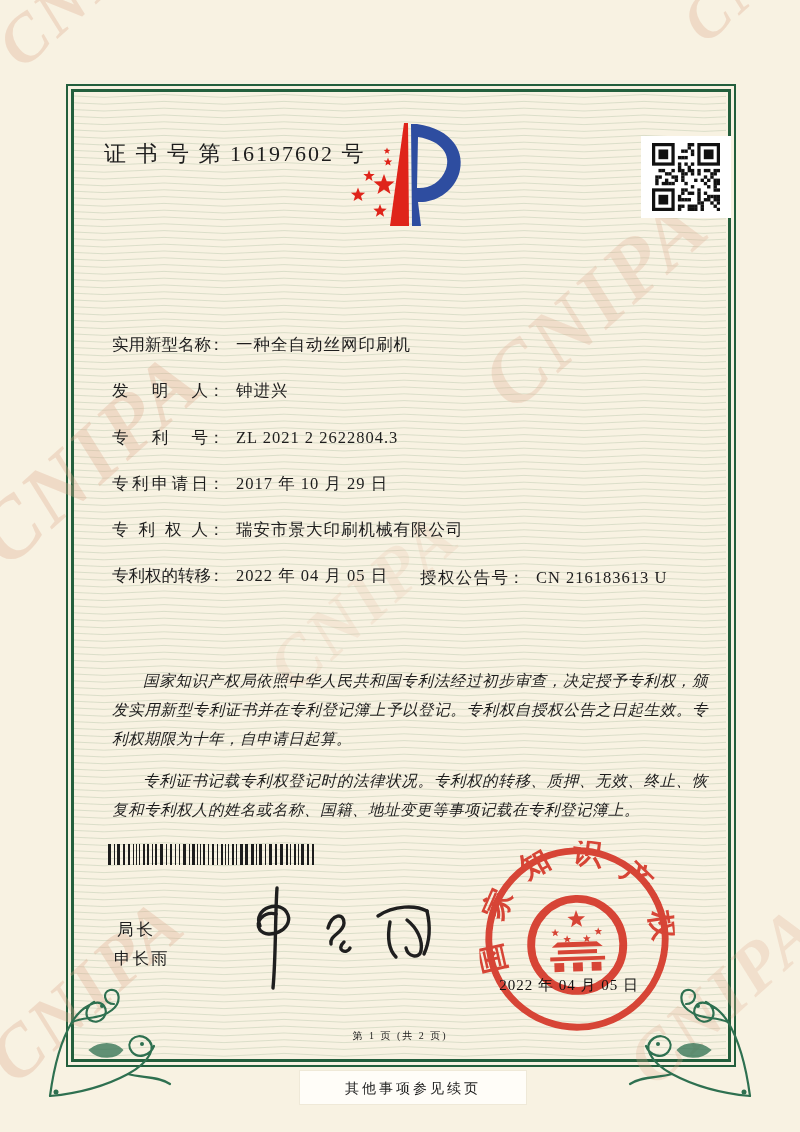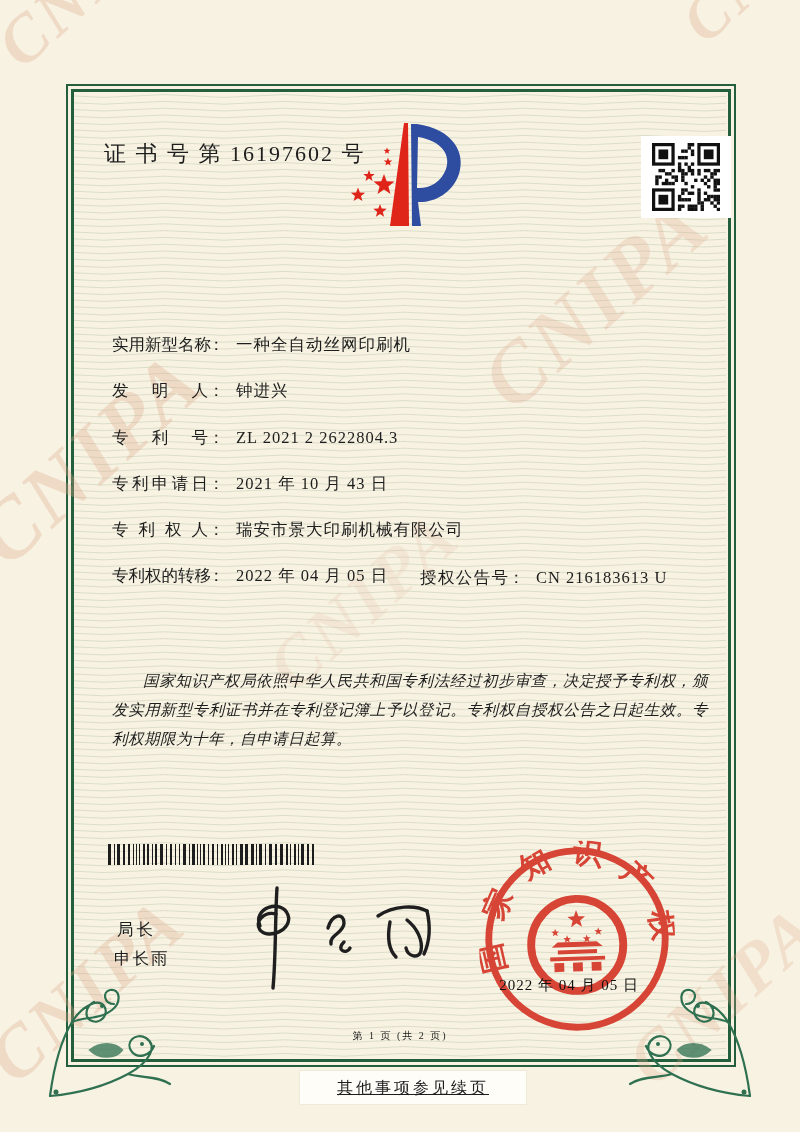--- a/index.html
+++ b/index.html
@@ -55,21 +55,21 @@
             font-family:"Liberation Sans","DejaVu Sans",sans-serif;}
   #signature{position:absolute;left:230px;top:878px;z-index:2;}
   
   #seal{position:absolute;left:479px;top:841px;z-index:3;opacity:.93;transform:rotate(-2deg);}
   .seal-date{position:absolute;left:494px;top:976px;width:150px;text-align:center;font-size:15px;
              letter-spacing:1px;z-index:4;color:#111;}
   
   .page-info{position:absolute;left:0;right:0;top:1029px;text-align:center;font-size:10px;letter-spacing:2px;z-index:2;}
   .cont-box{position:absolute;left:299px;top:1070px;width:228px;height:35px;background:#fffdf8;z-index:4;
             border:1px solid #efe9d8;box-sizing:border-box;text-align:center;line-height:33px;}
-  .cont-box span{font-size:16px;letter-spacing:3px;text-decoration:underline;}
+  .cont-box span{font-size:14px;letter-spacing:3px;}
 </style>
 </head>
 <body>
 
 <div class="page">
 
   <div class="wm wm1">CNIPA</div>
   <div class="wm wm2">CNIPA</div>
   <div class="wm wm3">CNIPA</div>
   <div class="wm wm4">CNIPA</div>
@@ -379,35 +379,36 @@
     <div class="frow">
       <span class="f-label">实用新型名称</span><span class="f-colon">：</span><span class="f-value">一种全自动丝网印刷机</span>
     </div>
     <div class="frow">
       <span class="f-label">发明人</span><span class="f-colon">：</span><span class="f-value">钟进兴</span>
     </div>
     <div class="frow">
       <span class="f-label">专利号</span><span class="f-colon">：</span><span class="f-value">ZL 2021 2 2622804.3</span>
     </div>
     <div class="frow">
-      <span class="f-label">专利申请日</span><span class="f-colon">：</span><span class="f-value">2021 年 10 月 43 日</span>
+      <span class="f-label">专利申请日</span><span class="f-colon">：</span><span class="f-value">2017 年 10 月 29 日</span>
     </div>
     <div class="frow">
       <span class="f-label">专利权人</span><span class="f-colon">：</span><span class="f-value">瑞安市景大印刷机械有限公司</span>
     </div>
     <div class="frow">
       <span class="f-label">专利权的转移</span><span class="f-colon">：</span><span class="f-value">2022 年 04 月 05 日</span>
       <span class="fpair2">
         <span class="f-label short2">授权公告号</span><span class="f-colon">：</span><span class="f-value">CN 216183613 U</span>
       </span>
     </div>
   </div>
 
   <div class="bodytext">
     <p>国家知识产权局依照中华人民共和国专利法经过初步审查，决定授予专利权，颁发实用新型专利证书并在专利登记簿上予以登记。专利权自授权公告之日起生效。专利权期限为十年，自申请日起算。</p>
+    <p>专利证书记载专利权登记时的法律状况。专利权的转移、质押、无效、终止、恢复和专利权人的姓名或名称、国籍、地址变更等事项记载在专利登记簿上。</p>
   </div>
 
   <div id="barcode">
       <span style="left: 0px; width: 3px;"></span>
       <span style="left: 6px; width: 1px;"></span>
       <span style="left: 9px; width: 3px;"></span>
       <span style="left: 15px; width: 2px;"></span>
       <span style="left: 20px; width: 2px;"></span>
       <span style="left: 25px; width: 1px;"></span>
       <span style="left: 28px; width: 1px;"></span>

